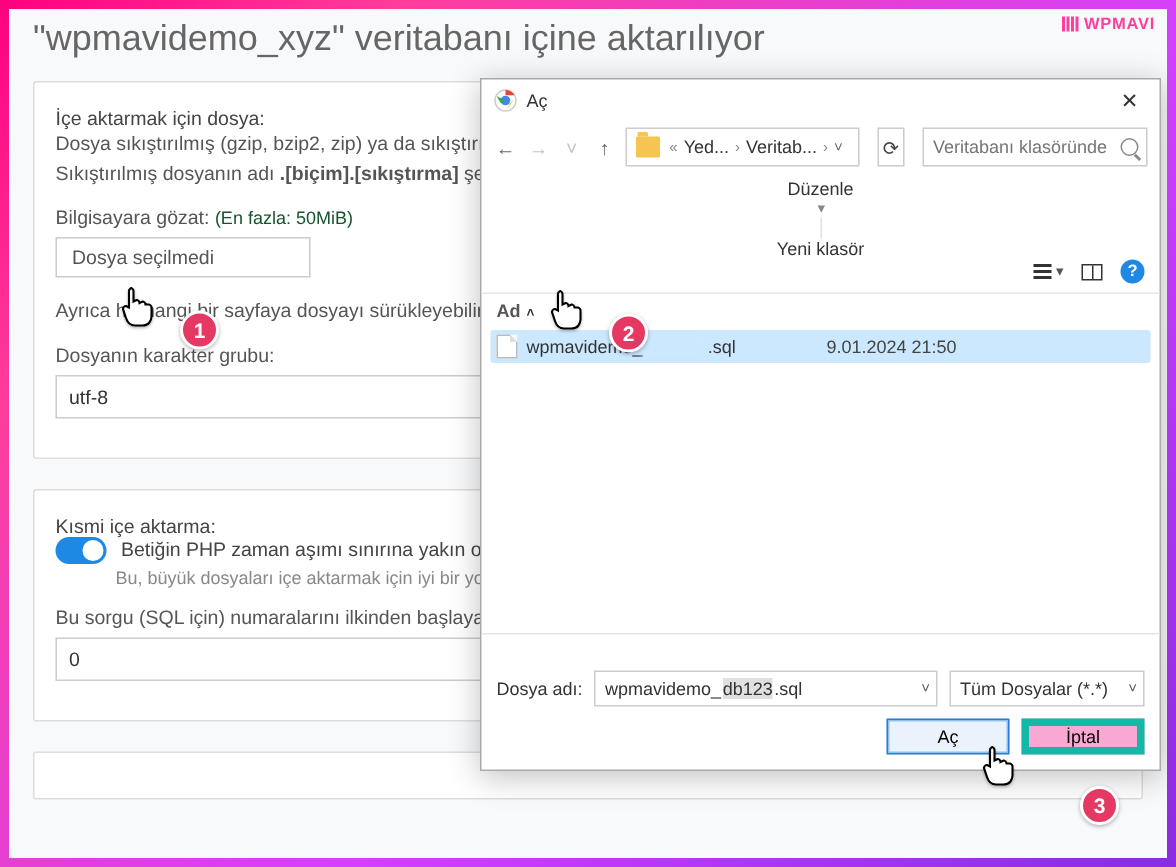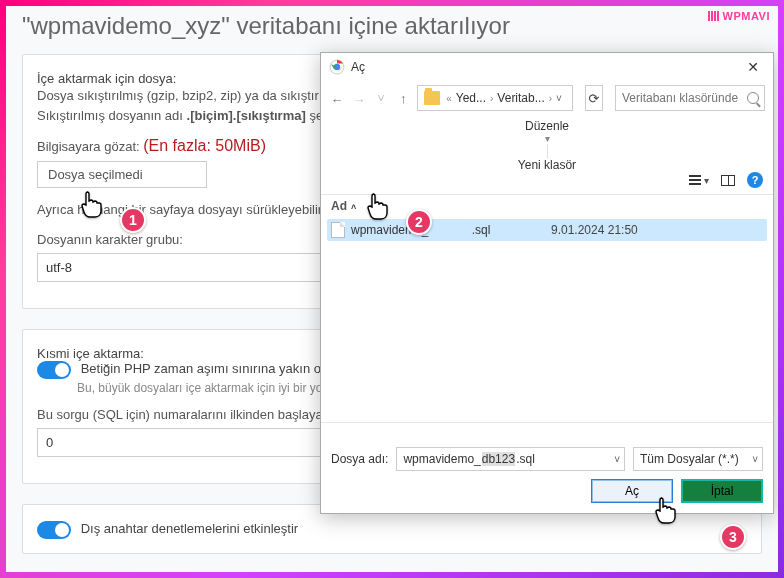--- a/index.html
+++ b/index.html
@@ -25,21 +25,21 @@
   .watermark .bars { display: inline-flex; gap: 1px; }
   .watermark .bars span { width: 2px; height: 10px; background: #ff3d9c; display: inline-block; }
   h2.page-title { font-size: 24px; font-weight: 400; color: #666; margin: 6px 0 14px 16px; }
   .panel {
     border: 1px solid #ddd; border-radius: 2px;
     margin: 0 16px 20px 16px; padding: 16px 14px 14px;
     position: relative; background: #fff;
   }
   .helptext { color: #555; font-size: 13px; margin-bottom: 12px; line-height: 1.5; }
   .label { color: #555; font-size: 13px; margin-bottom: 6px; display: block; }
-  .muted { color: #b91c1c; font-size: 16px; }
+  .muted { color: #14532d; font-size: 12px; }
   .file-row { display: flex; align-items: stretch; margin-bottom: 10px; }
   .file-btn {
     background: #efefef; border: 1px solid #ccc; border-right: none;
     padding: 5px 12px; font-size: 13px; color: #333; cursor: pointer;
   }
   .file-status {
     border: 1px solid #ccc; padding: 5px 10px; flex: 1; max-width: 170px;
     background: #fff; color: #555;
   }
   .text-input {
@@ -145,21 +145,21 @@
     display: flex; align-items: center; gap: 1px; font-size: 12px; position: relative;
   }
   .dlg-fname .dd { position:absolute; right:4px; font-size:10px; color:#555; }
   .dlg-filter {
     width: 130px; height: 24px; border: 1px solid #ccc; padding: 0 18px 0 6px;
     display: flex; align-items: center; font-size: 12px; position: relative;
   }
   .dlg-filter .dd { position:absolute; right:4px; font-size:10px; color:#555; }
   .dlg-buttons { display: flex; justify-content: flex-end; gap: 8px; margin-top: 8px; }
   .btn {
-    min-width: 82px; height: 24px; border: 2px solid #14b8a6; background: #15803d;
+    min-width: 82px; height: 24px; border: 5px solid #14b8a6; background: #f9a8d4;
     font-size: 12px; cursor: pointer; padding: 0 14px;
   }
   .btn.primary { border: 1px solid #2a7dd4; background: #eaf3fc; box-shadow: inset 0 0 0 1px #8fc1ef; }
 
   
   .cursor {
     position: absolute; width: 26px; height: 30px; pointer-events: none;
   }
   .cursor svg { width: 26px; height: 30px; filter: drop-shadow(0 1px 1px rgba(0,0,0,0.3)); }
   .badge {
@@ -214,24 +214,20 @@
       <span>Betiğin PHP zaman aşımı sınırına yakın olduğunu algıladığında içe aktarmayı durdur.</span>
       <div class="sub">Bu, büyük dosyaları içe aktarmak için iyi bir yol olabilir; ancak işlemleri bozabilir.</div>
     </div>
     <div class="row">
       <span class="label">Bu sorgu (SQL için) numaralarını ilkinden başlayarak atla:</span>
       <input class="text-input" value="0" style="">
     </div>
   </div>
 
   <div class="panel">
-    <div>
-      <span class="toggle"></span>
-      <span>Dış anahtar denetlemelerini etkinleştir</span>
-    </div>
   </div>
 
   <div class="dialog">
     <div class="dlg-title">
       <span class="chrome-icon">
         <svg viewBox="0 0 16 16">
             <circle cx="8" cy="8" r="7" fill="#fff" stroke="#ccc"></circle>
             <circle cx="8" cy="8" r="3.2" fill="#4285f4"></circle>
             <path d="M8 1a7 7 0 0 1 6 3.5H8" fill="#ea4335"></path>
             <path d="M2 5l3 5L8 8" fill="#34a853"></path>

